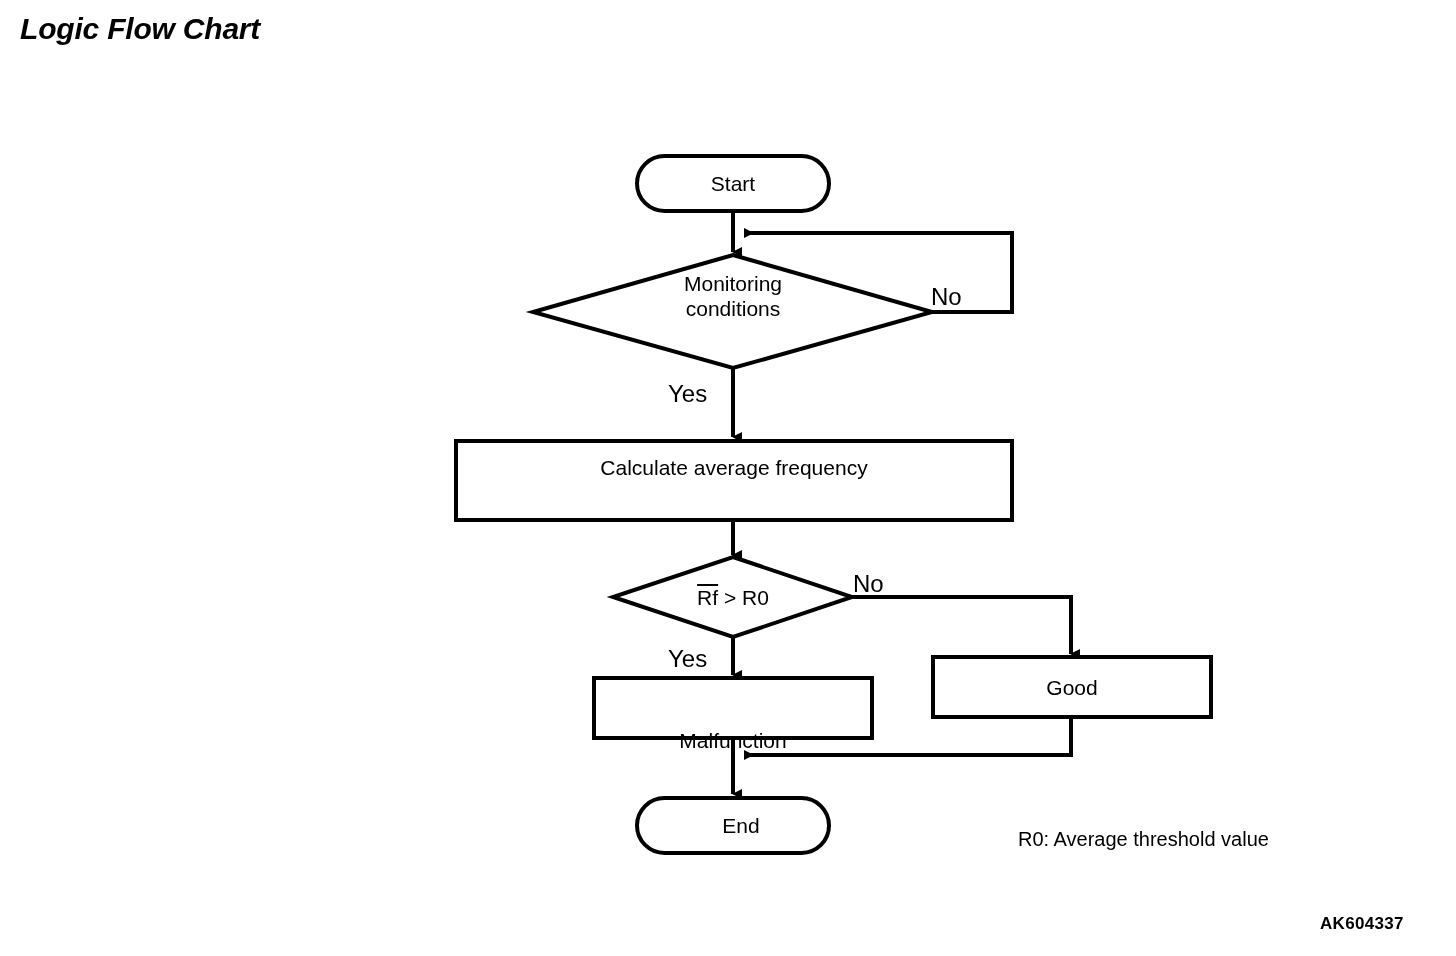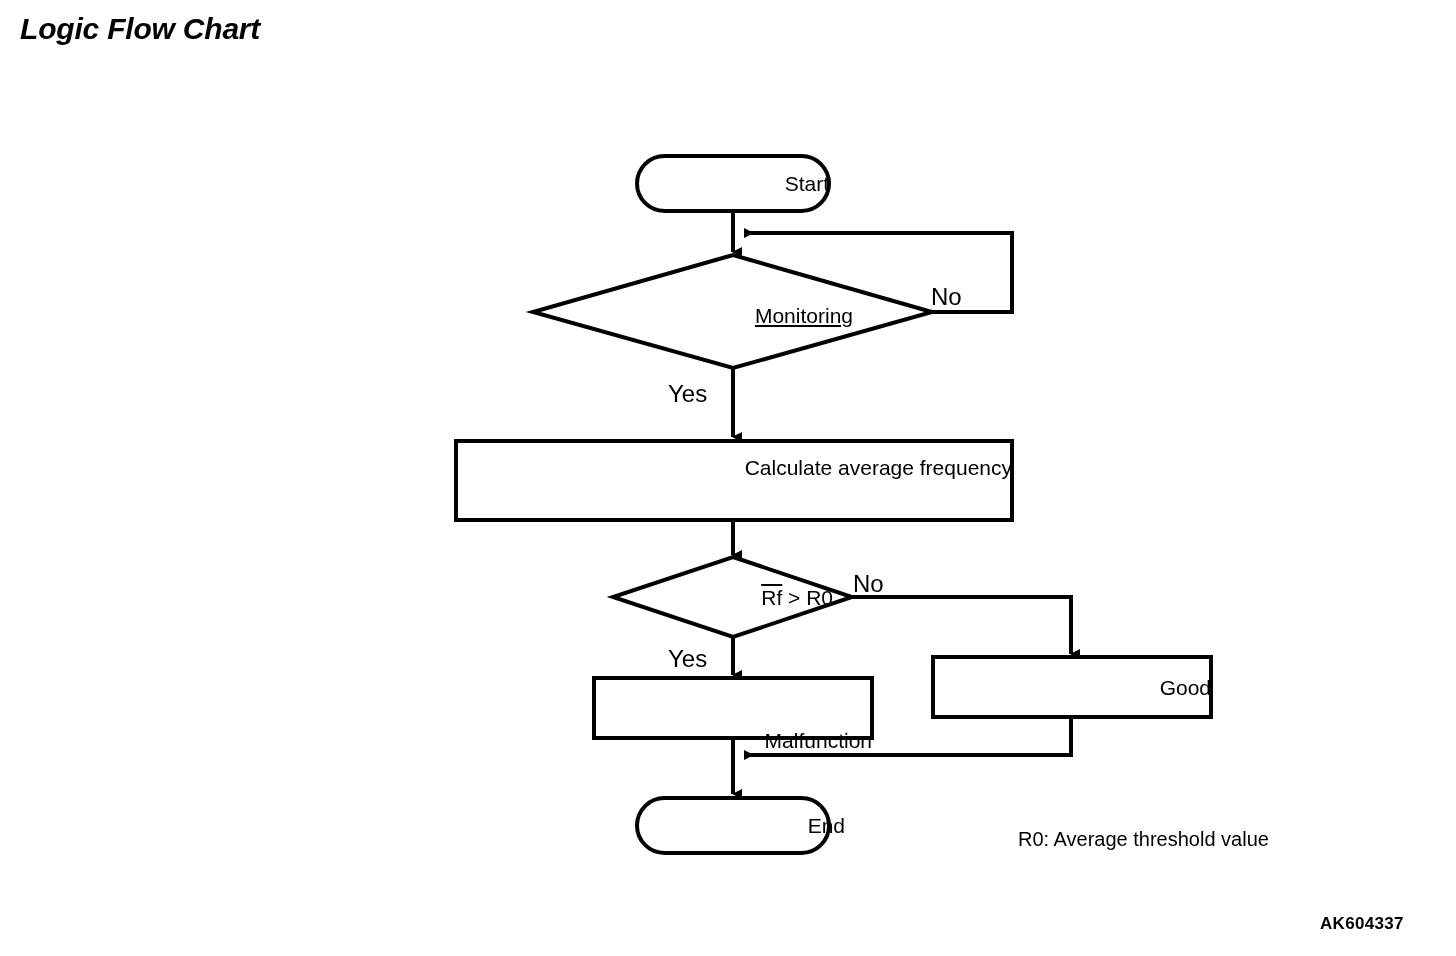--- a/index.html
+++ b/index.html
@@ -43,21 +43,21 @@
   }
   #flow-canvas {
     position: absolute;
     left: 0;
     top: 0;
     width: 1456px;
     height: 956px;
   }
   .node-label {
     position: absolute;
-    text-align: right;
+    text-align: center;
     font-size: 21px;
     line-height: 25px;
     white-space: nowrap;
     pointer-events: none;
   }
   .edge-label {
     position: absolute;
     font-size: 24px;
     white-space: nowrap;
     pointer-events: none;
@@ -107,22 +107,23 @@
 
   <polyline points="1071,717 1071,755 745,755" fill="none" stroke="#000000" stroke-width="4" marker-end="url(#arrow-left)"></polyline>
 
   <line x1="733" y1="738" x2="733" y2="794" stroke="#000000" stroke-width="4" marker-end="url(#arrow-down)"></line>
 
   <rect x="637" y="798" width="192" height="55" rx="27.5" ry="27.5" fill="#ffffff" stroke="#000000" stroke-width="4"></rect>
 </svg>
 
 <div class="node-label" style="left:637px; top:171px; width:192px;">Start</div>
 
-<div class="node-label" style="left:613px; top:303px; width:240px;text-decoration:underline;">
+<div class="node-label" style="left:613px; top:271px; width:240px;">
   <div>Monitoring</div>
+  <div>conditions</div>
 </div>
 
 <div class="node-label" style="left:456px; top:455px; width:556px;">
   <div>Calculate average frequency</div>
 </div>
 
 <div class="node-label" style="left:633px; top:585px; width:200px;">
   <span class="ovl">Rf</span><span> &gt; R0</span>
 </div>
 

